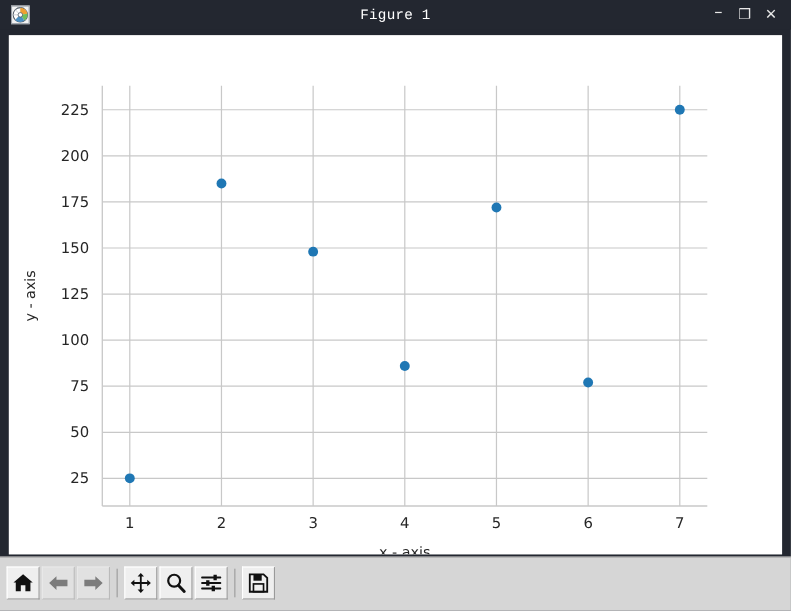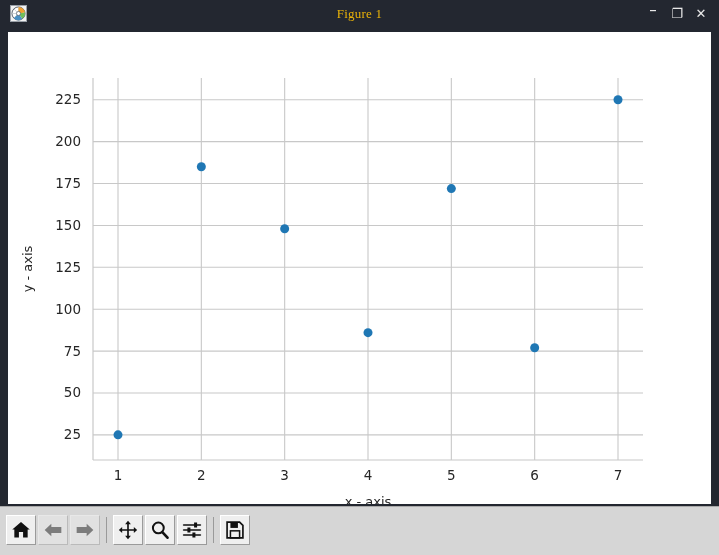--- a/index.html
+++ b/index.html
@@ -43,23 +43,23 @@
     align-items: center;
     justify-content: center;
   }
   .title-text {
     position: absolute;
     left: 0; top: 0;
     width: 719px;
     height: 27px;
     line-height: 27px;
     text-align: center;
-    color: #eab308;
+    color: #ffffff;
     font-size: 13px;
-    font-family: Liberation Serif, serif;
+    font-family: Liberation Mono, monospace;
     letter-spacing: 0.2px;
   }
   .win-btns {
     position: absolute;
     right: 6px; top: 0;
     height: 27px;
     display: flex;
     align-items: center;
     gap: 0px;
   }

